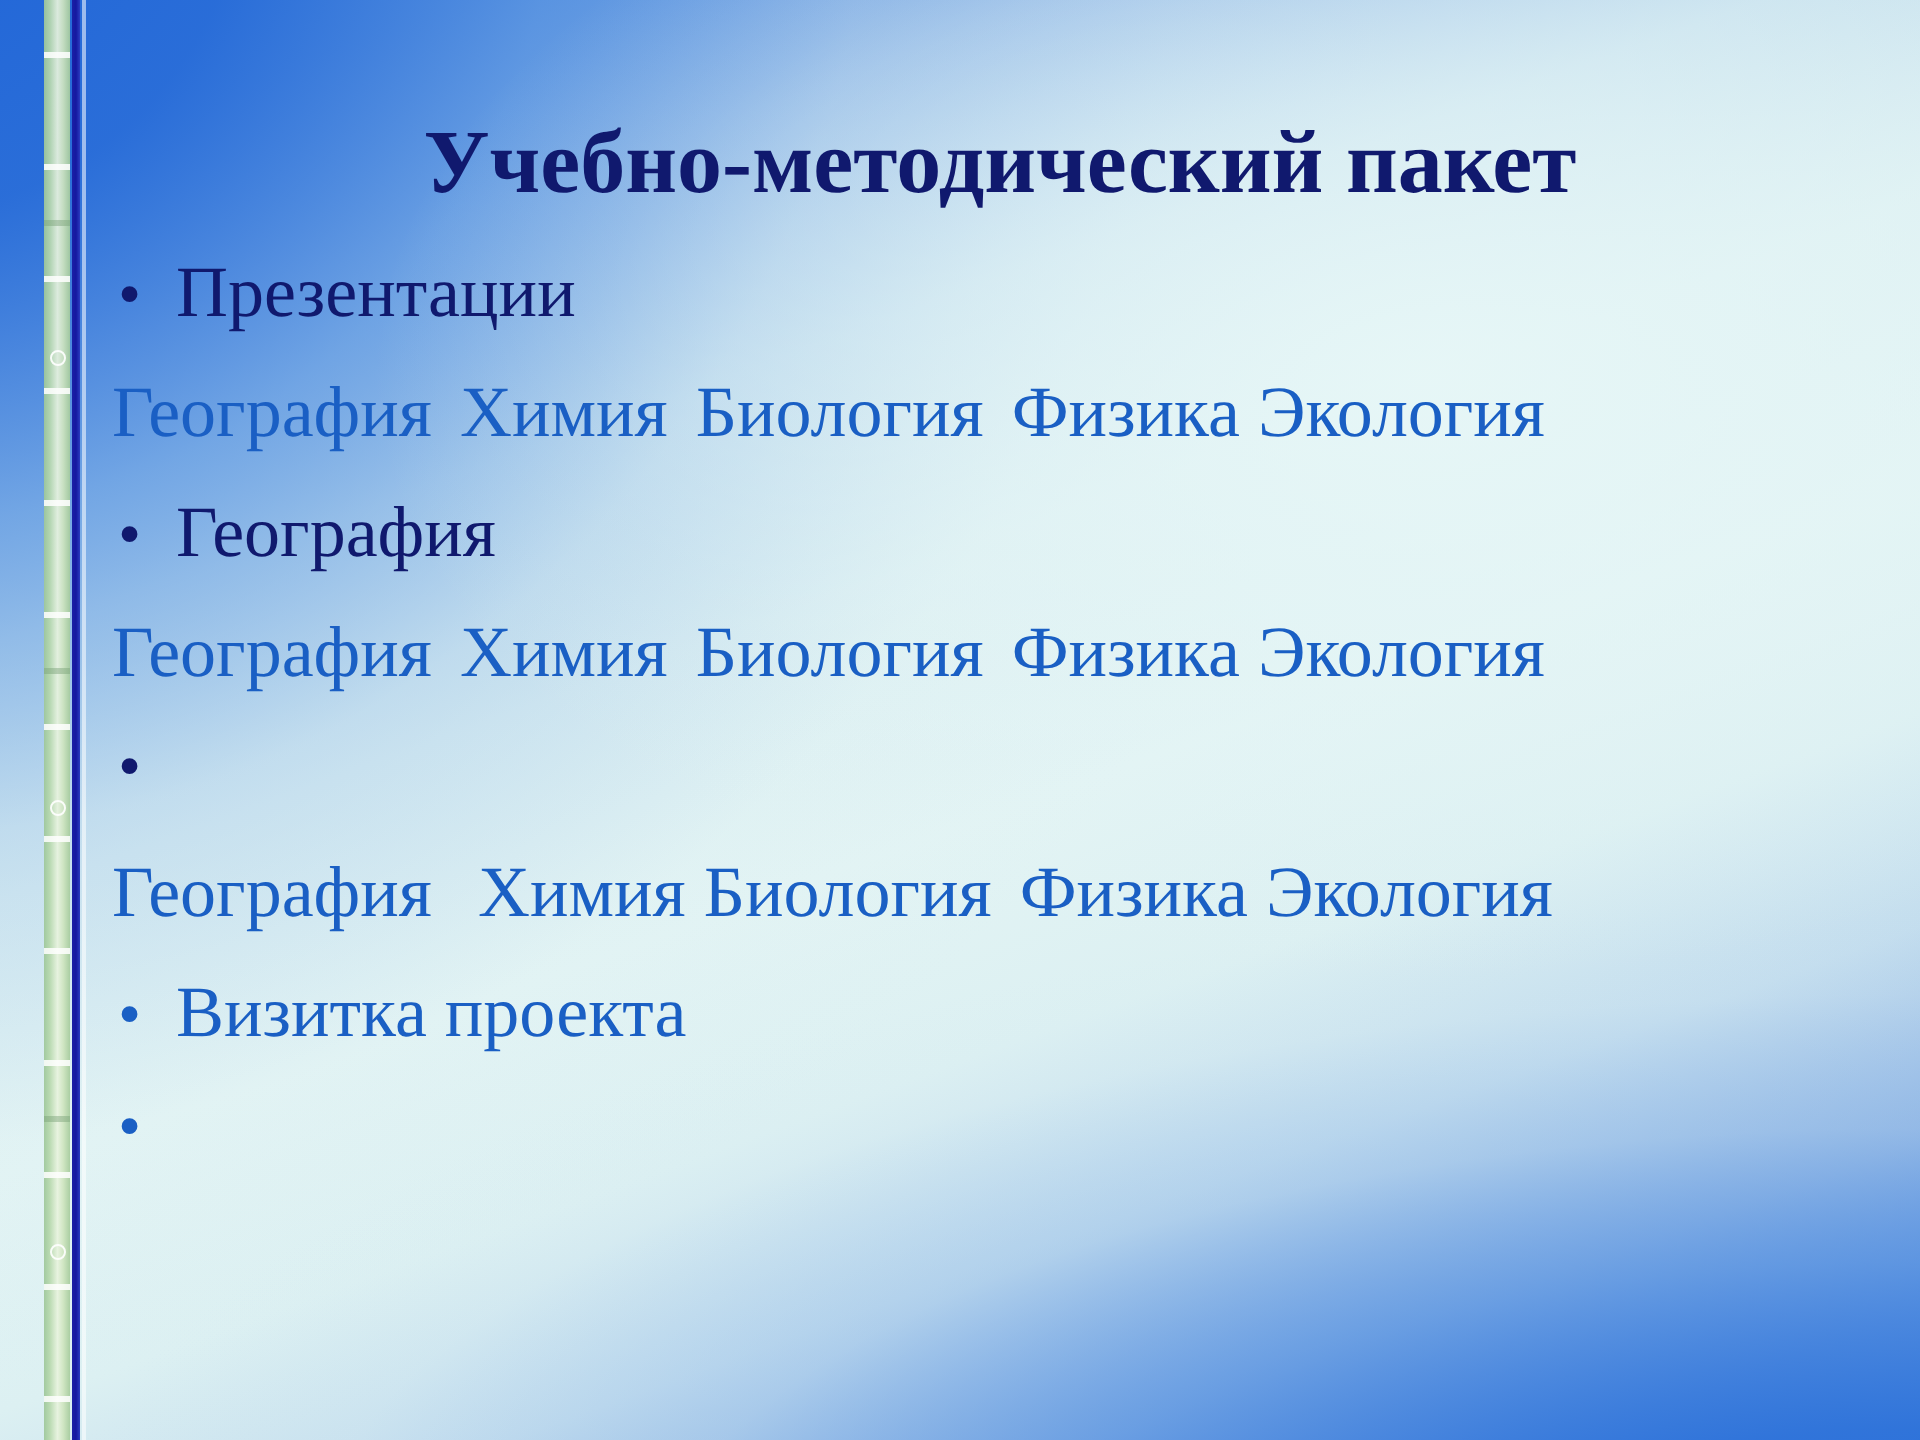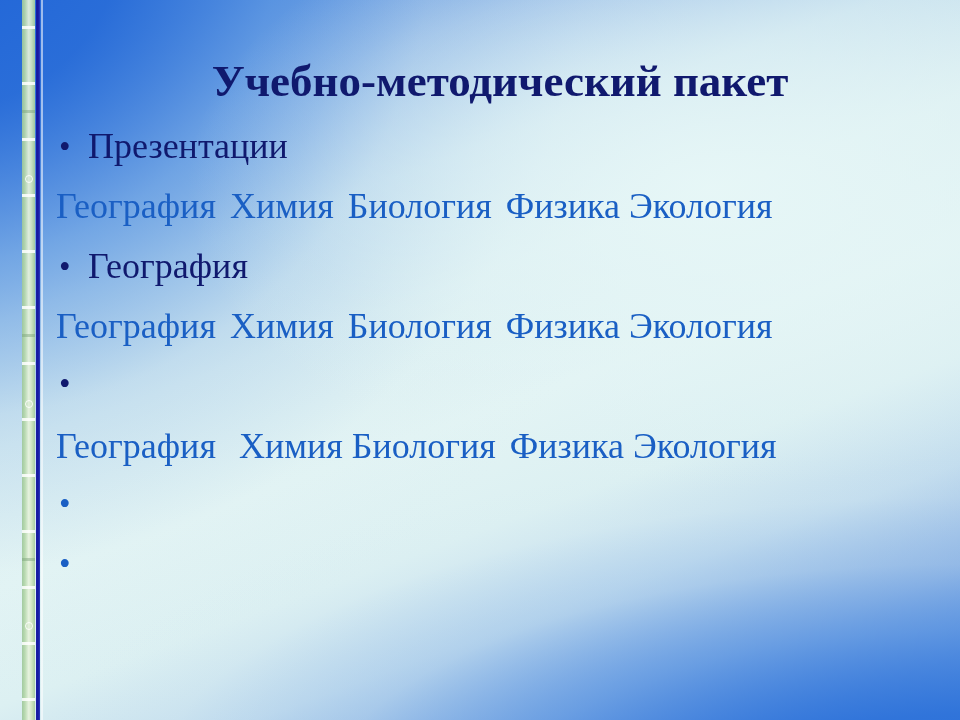--- a/index.html
+++ b/index.html
@@ -266,20 +266,21 @@
       <div class="row">
         <span class="bullet">•</span>
       </div>
 
       <div class="row no-bullet">
         <span class="link-row"><span class="lnk">География</span><span class="gap-u gap-m"> </span><span class="gap gap-s"></span><span class="lnk">Химия</span><span class="gap-u gap-s"> </span><span class="lnk">Биология</span><span class="gap-u gap-m"> </span><span class="lnk">Физика</span><span class="gap-u gap-s"> </span><span class="lnk">Экология</span></span>
       </div>
 
       <div class="row">
         <span class="bullet link-bullet">•</span>
+        <span class="row-text lnk">Визитка проекта</span>
       </div>
 
       <div class="row">
         <span class="bullet link-bullet">•</span>
       </div>
 
     </div>
   </div>
 </div>
 

